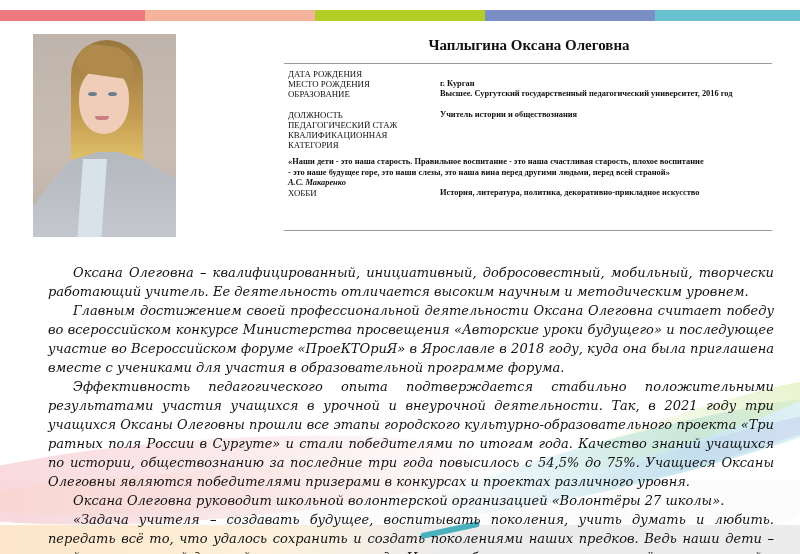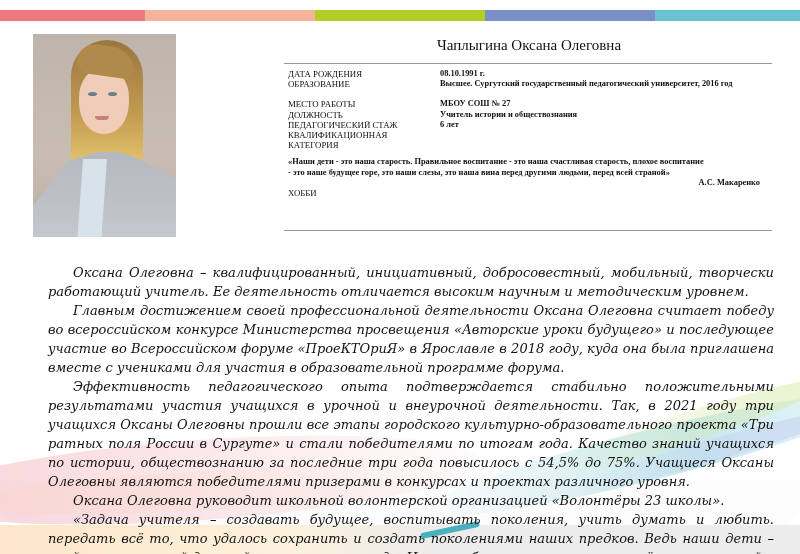--- a/index.html
+++ b/index.html
@@ -27,33 +27,33 @@
     .photo { position: absolute; left: 33px; top: 34px; width: 143px; height: 203px; overflow: hidden; background: linear-gradient(180deg, #bfb4ab 0%, #c9bdb3 60%, #b9aea5 100%); }
     .photo .hair { position: absolute; left: 38px; top: 6px; width: 72px; height: 165px; border-radius: 40px 40px 20px 20px; background: linear-gradient(180deg, #9a7640 0%, #c29a52 45%, #e2c46a 75%, #d9b35a 100%); }
     .photo .face { position: absolute; left: 46px; top: 34px; width: 50px; height: 66px; border-radius: 45% 45% 48% 48%; background: #f0cdb8; }
     .photo .bangs { position: absolute; left: 44px; top: 12px; width: 58px; height: 30px; border-radius: 30px 40px 6px 20px; background: #b08a4a; transform: rotate(8deg); }
     .photo .eye { position: absolute; top: 58px; width: 9px; height: 4px; border-radius: 50%; background: #6b7e8e; }
     .photo .mouth { position: absolute; left: 62px; top: 82px; width: 14px; height: 4px; border-radius: 0 0 8px 8px; background: #c97f7f; }
     .photo .jacket { position: absolute; left: 0; top: 118px; width: 143px; height: 90px; background: linear-gradient(180deg, #b4b8bf, #c5c8ce); clip-path: polygon(0 60%, 25% 10%, 45% 0, 60% 0, 75% 8%, 100% 30%, 100% 100%, 0 100%); }
     .photo .shirt { position: absolute; left: 44px; top: 125px; width: 30px; height: 85px; background: #d8e2ea; clip-path: polygon(20% 0, 100% 0, 80% 100%, 0 100%); }
 
     
-    .name-title { position: absolute; left: 286px; top: 37px; width: 486px; text-align: center; font-family: "Liberation Serif", serif; font-weight: normal; font-size: 15px; }
+    .name-title { position: absolute; left: 286px; top: 37px; width: 486px; text-align: center; font-family: "Liberation Serif", serif; font-weight: bold; font-size: 15px; }
     .hr { position: absolute; left: 284px; width: 488px; height: 1px; background: #999; }
     .hr.top { top: 63px; }
     .hr.bottom { top: 230px; }
 
     
     .info { position: absolute; left: 288px; top: 69px; width: 486px; font-size: 8.4px; font-weight: bold; line-height: 10.2px; }
     .row { display: flex; }
     .row .lbl { width: 152px; flex-shrink: 0; text-transform: uppercase; font-weight: normal; font-size: 8.8px; }
     .row .val { flex: 1; }
     .gap { height: 10px; }
     .gap2 { height: 7px; }
-    .author { text-align: right; padding-right: 14px; }
+    .author { text-align: left; padding-right: 14px; font-style: italic; }
 
     
     .bio { position: absolute; left: 48px; top: 263px; width: 726px; font-family: "DejaVu Serif", serif; font-style: italic; font-size: 13px; line-height: 19px; text-align: justify; color: #111; }
     .bio p { text-indent: 25px; }
   </style>
 </head>
 <body>
 
 <div class="slide">
 
@@ -84,53 +84,52 @@
     <div class="jacket"></div>
     <div class="shirt"></div>
   </div>
 
   <div class="name-title">Чаплыгина Оксана Олеговна</div>
   <div class="hr top"></div>
 
   <div class="info">
     <div class="row">
       <div class="lbl">ДАТА РОЖДЕНИЯ</div>
-      <div class="val">08.10.1991 г.</div>
+    </div>
+    <div class="row">
+      <div class="lbl">МЕСТО РОЖДЕНИЯ</div>
+      <div class="val">г. Курган</div>
     </div>
     <div class="row">
       <div class="lbl">ОБРАЗОВАНИЕ</div>
       <div class="val">Высшее. Сургутский государственный педагогический университет, 2016 год</div>
     </div>
     <div class="gap"></div>
     <div class="row">
-      <div class="lbl">МЕСТО РАБОТЫ</div>
-      <div class="val">МБОУ СОШ № 27</div>
-    </div>
-    <div class="row">
       <div class="lbl">ДОЛЖНОСТЬ</div>
       <div class="val">Учитель истории и обществознания</div>
     </div>
     <div class="row">
       <div class="lbl">ПЕДАГОГИЧЕСКИЙ  СТАЖ</div>
-      <div class="val">6 лет</div>
     </div>
     <div class="row">
       <div class="lbl" style="width:152px;padding-right:40px">КВАЛИФИКАЦИОННАЯ КАТЕГОРИЯ</div>
     </div>
     <div class="gap2"></div>
     <div class="row">
       <div class="val" style="padding-right:70px">«Наши дети - это наша старость. Правильное воспитание - это наша счастливая старость, плохое воспитание - это наше будущее горе, это наши слезы, это наша вина перед другими людьми, перед всей страной»</div>
     </div>
     <div class="author">А.С. Макаренко</div>
     <div class="row">
       <div class="lbl">ХОББИ</div>
+      <div class="val">История, литература, политика, декоративно-прикладное искусство</div>
     </div>
   </div>
   <div class="hr bottom"></div>
 
   <div class="bio">
     <p>Оксана Олеговна – квалифицированный, инициативный, добросовестный, мобильный, творчески работающий учитель. Ее деятельность отличается высоким научным и методическим уровнем.</p>
     <p>Главным достижением своей профессиональной деятельности Оксана Олеговна считает победу во всероссийском конкурсе Министерства просвещения «Авторские уроки будущего» и последующее участие во Всероссийском форуме «ПроеКТОриЯ» в Ярославле в 2018 году, куда она была приглашена вместе с учениками для участия в образовательной программе форума.</p>
     <p>Эффективность педагогического опыта подтверждается стабильно положительными результатами участия учащихся в урочной и  внеурочной деятельности. Так, в 2021 году три  учащихся Оксаны Олеговны прошли все этапы городского культурно-образовательного проекта «Три ратных поля России в Сургуте» и стали победителями по итогам года. Качество знаний учащихся по истории, обществознанию за последние три года повысилось с 54,5% до 75%. Учащиеся Оксаны Олеговны являются победителями призерами в конкурсах и проектах различного уровня.</p>
-    <p>Оксана Олеговна руководит школьной волонтерской организацией «Волонтёры 23 школы».</p>
+    <p>Оксана Олеговна руководит школьной волонтерской организацией «Волонтёры 27 школы».</p>
     <p>«Задача учителя – создавать будущее, воспитывать поколения, учить думать и любить. передать всё то, что удалось сохранить и создать поколениями наших предков. Ведь наши дети – крайнее звено этой длинной цепи, целого народа. И наша обязанность сохранить её неразорванной», – убеждена Оксана Олеговна.</p>
   </div>
 </div>
 
 </body></html>

